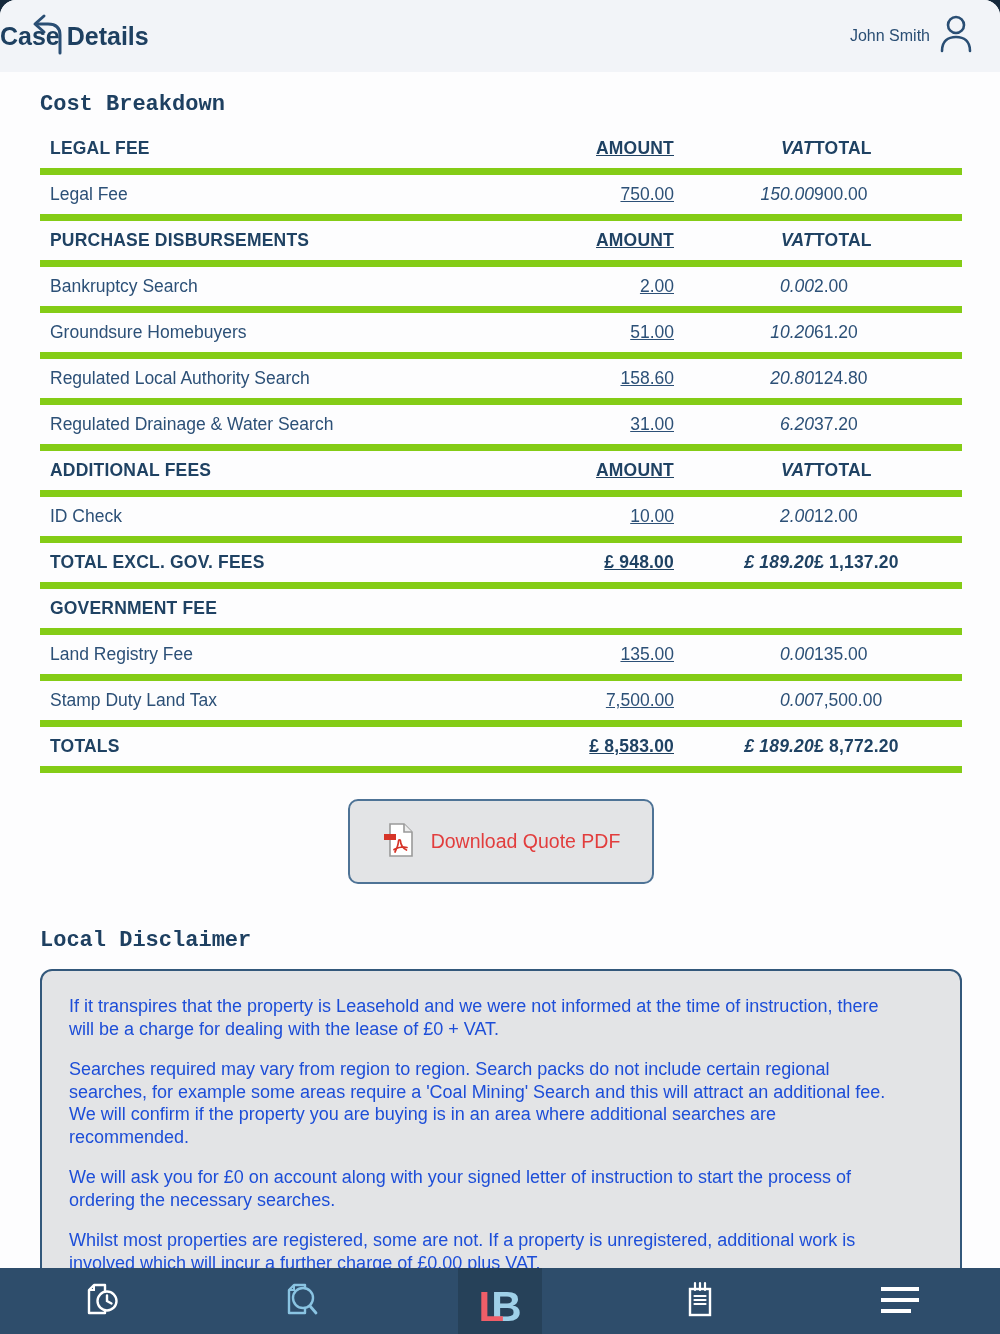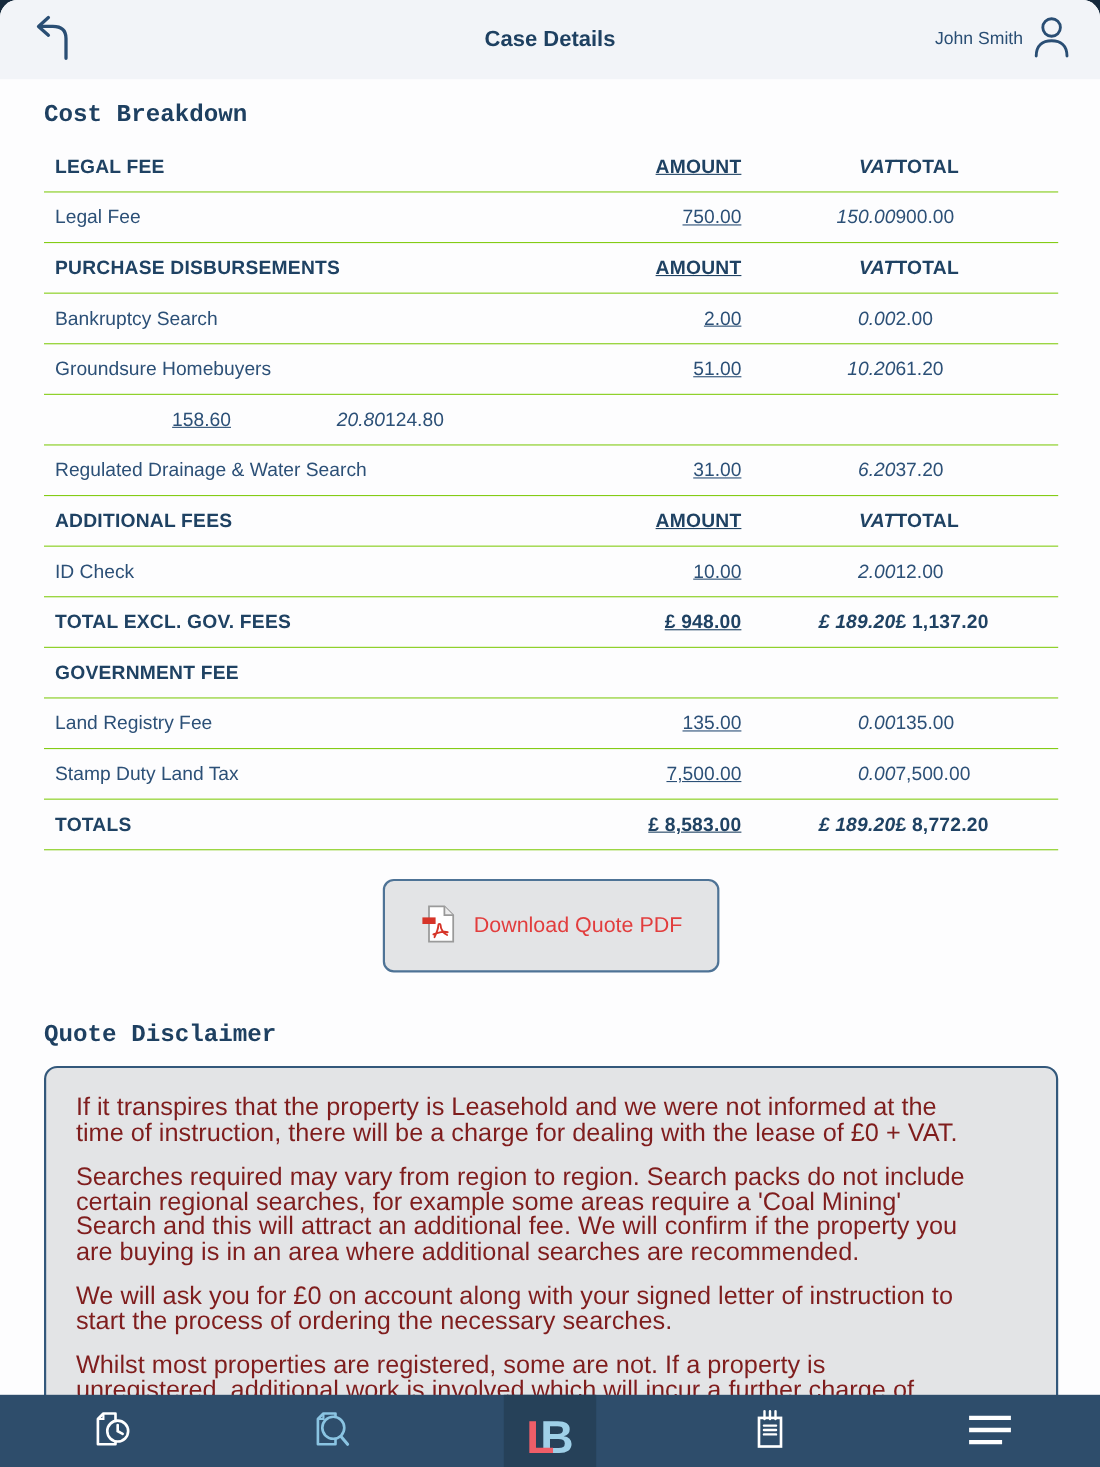--- a/index.html
+++ b/index.html
@@ -27,22 +27,21 @@
     padding: 0 26px;
   }
   .back-btn {
     background: none; border: none; cursor: pointer;
     width: 44px; height: 48px;
     display: flex; align-items: center; justify-content: center;
   }
   .app-title {
     position: absolute;
     left: 0; right: 0;
-    text-align: center;
-    font-size: 20px;
+    font-size: 25px;
     font-weight: bold;
     color: #1e4061;
     pointer-events: none;
   }
   .user-chip {
     margin-left: auto;
     display: flex; align-items: center; gap: 8px;
     cursor: pointer;
   }
   .user-name {
@@ -59,21 +58,21 @@
     margin: 6px 0 12px 0;
     font-family: Liberation Mono, monospace;
   }
 
   
   .cost-table { width: 922px; }
   .t-row {
     display: flex;
     align-items: center;
     height: 46px;
-    border-bottom: 1px solid #84cc16;
+    border-bottom: 7px solid #84cc16;
     padding: 0 8px 0 10px;
     font-size: 17.5px;
     color: #2c5077;
   }
   .t-row .c-label { flex: 1; text-align: left; }
   .t-row .c-amount { width: 160px; text-align: right; text-decoration: underline; }
   .t-row .c-vat    { width: 140px; text-align: right; font-style: italic; }
   .t-row .c-total  { width: 140px; text-align: left; }
   .t-row--section, .t-row--grand {
     font-weight: bold;
@@ -103,23 +102,23 @@
   .disclaimer-box {
     margin-top: 16px;
     width: 922px;
     min-height: 370px;
     background: #e3e4e6;
     border: 2px solid #33587b;
     border-radius: 12px;
     padding: 24px 70px 30px 27px;
   }
   .disclaimer-box p {
-    font-size: 23px;
+    font-size: 18px;
     line-height: 22.5px;
-    color: #7f1d1d;
+    color: #1d4ed8;
     margin-bottom: 18px;
   }
 
   
   .bottom-nav {
     position: absolute;
     left: 0; right: 0; bottom: 0;
     height: 66px;
     background: #2e4d6b;
     display: flex;
@@ -202,20 +201,21 @@
         <span class="c-vat">0.00</span>
         <span class="c-total">2.00</span>
       </div>
       <div class="t-row">
         <span class="c-label">Groundsure Homebuyers</span>
         <span class="c-amount">51.00</span>
         <span class="c-vat">10.20</span>
         <span class="c-total">61.20</span>
       </div>
       <div class="t-row">
+        <span class="c-label">Regulated Local Authority Search</span>
         <span class="c-amount">158.60</span>
         <span class="c-vat">20.80</span>
         <span class="c-total">124.80</span>
       </div>
       <div class="t-row">
         <span class="c-label">Regulated Drainage &amp; Water Search</span>
         <span class="c-amount">31.00</span>
         <span class="c-vat">6.20</span>
         <span class="c-total">37.20</span>
       </div>
@@ -270,21 +270,21 @@
             <path d="M8 3 H22 L30 11 V35 H8 Z" fill="#ffffff" stroke="#9a9a9a" stroke-width="1.6"></path>
             <path d="M22 3 L22 11 L30 11" fill="#eeeeee" stroke="#9a9a9a" stroke-width="1.6"></path>
             <rect x="2" y="13" width="12" height="6" fill="#d63428"></rect>
             <path d="M13 31 C15 27 16.5 23 16.5 20 C16.5 18.5 18.5 18.5 18.5 20 C18.5 23.5 21 27.5 24.5 29 M12 28.5 C16 26.5 22 25.5 25 26.5" stroke="#d63428" stroke-width="1.7" fill="none" stroke-linecap="round"></path>
           </svg>
         </span>
         <span class="btn-label">Download Quote PDF</span>
       </button>
     </div>
 
-    <h2 class="section-heading disclaimer-heading">Quote Disclaimer</h2>
+    <h2 class="section-heading disclaimer-heading">Local Disclaimer</h2>
     <div class="disclaimer-box">
       <p>If it transpires that the property is Leasehold and we were not informed at the time of instruction, there will be a charge for dealing with the lease of £0 + VAT.</p>
       <p>Searches required may vary from region to region. Search packs do not include certain regional searches, for example some areas require a 'Coal Mining' Search and this will attract an additional fee. We will confirm if the property you are buying is in an area where additional searches are recommended.</p>
       <p>We will ask you for £0 on account along with your signed letter of instruction to start the process of ordering the necessary searches.</p>
       <p>Whilst most properties are registered, some are not. If a property is unregistered, additional work is involved which will incur a further charge of £0.00 plus VAT.</p>
     </div>
   </main>
 
   <nav class="bottom-nav">
     <button class="nav-item">

